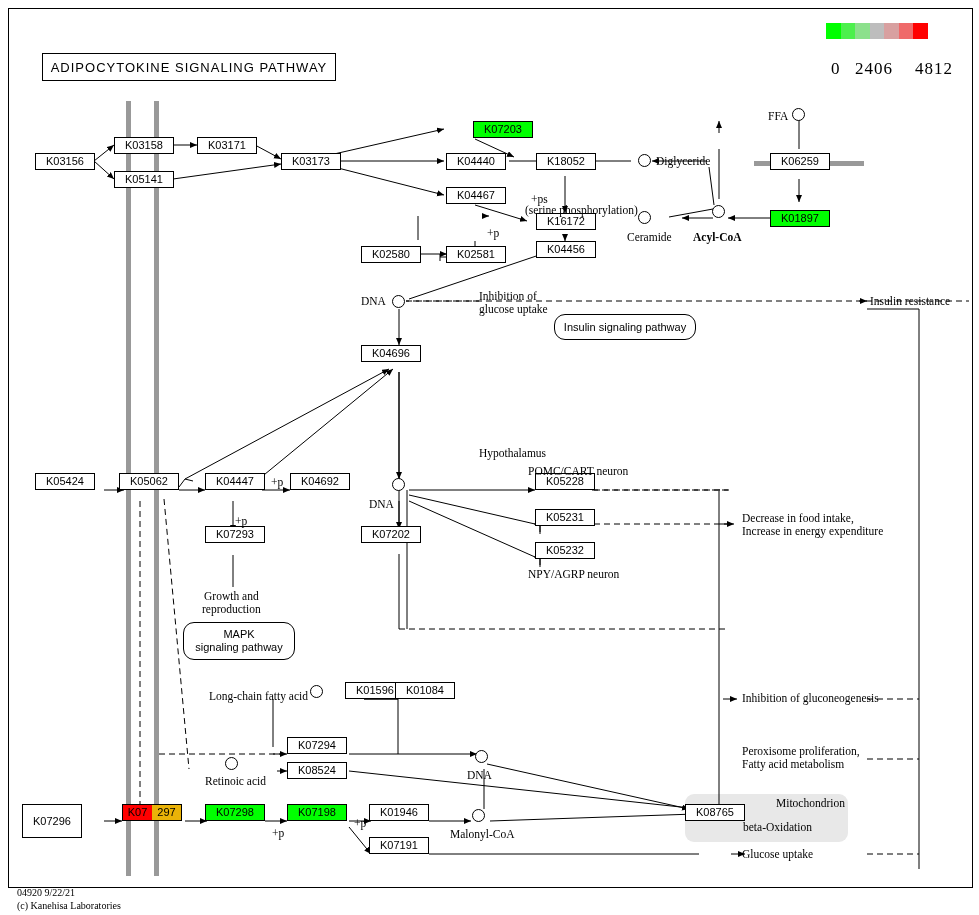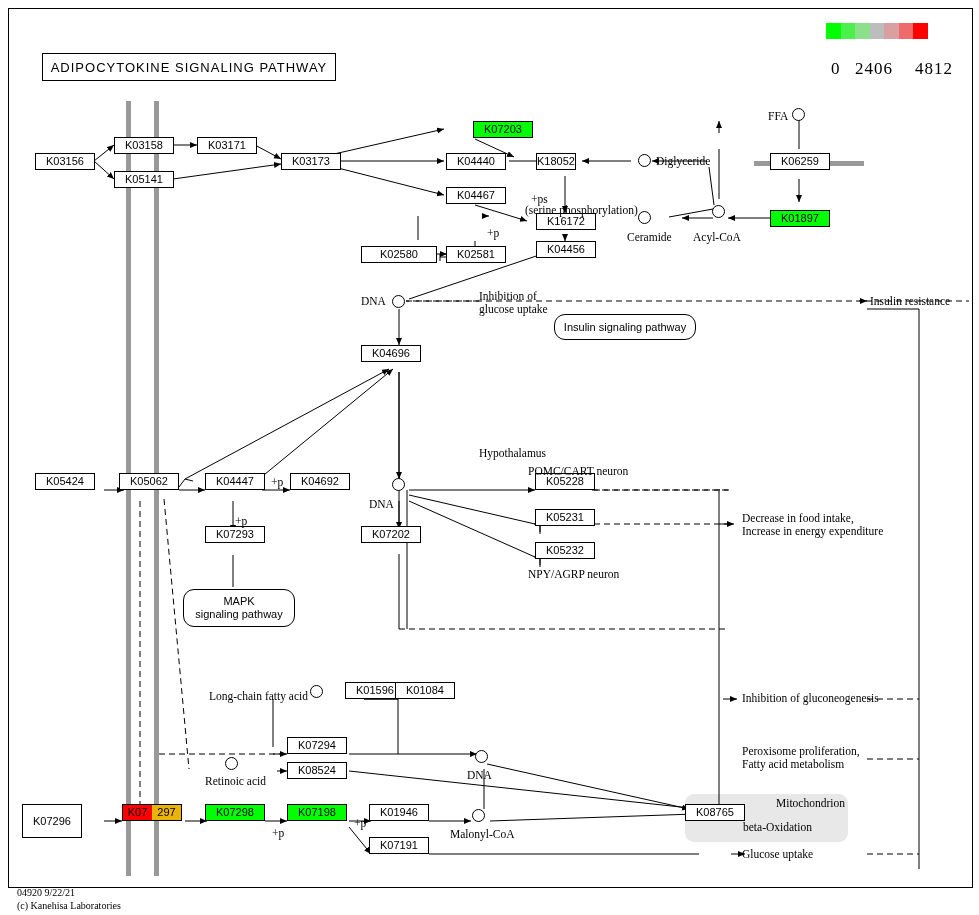--- a/index.html
+++ b/index.html
@@ -165,23 +165,23 @@
     <div class="legend-nums" style="left:906px;top:50px;">4812</div>
 
     <div class="node" style="left:26px;top:144px;width:60px;height:17px;">K03156</div>
     <div class="node" style="left:105px;top:128px;width:60px;height:17px;">K03158</div>
     <div class="node" style="left:105px;top:162px;width:60px;height:17px;">K05141</div>
     <div class="node" style="left:188px;top:128px;width:60px;height:17px;">K03171</div>
     <div class="node" style="left:272px;top:144px;width:60px;height:17px;">K03173</div>
     <div class="node green" style="left:437px;top:112px;width:60px;height:17px;margin-left:27px;">K07203</div>
     <div class="node" style="left:437px;top:144px;width:60px;height:17px;">K04440</div>
     <div class="node" style="left:437px;top:178px;width:60px;height:17px;">K04467</div>
-    <div class="node" style="left:527px;top:144px;width:40px;height:17px;">K18052</div>
+    <div class="node" style="left:527px;top:144px;width:60px;height:17px;">K18052</div>
     <div class="node" style="left:527px;top:204px;width:60px;height:17px;">K16172</div>
-    <div class="node" style="left:352px;top:237px;width:76px;height:17px;">K02580</div>
+    <div class="node" style="left:352px;top:237px;width:60px;height:17px;">K02580</div>
     <div class="node" style="left:437px;top:237px;width:60px;height:17px;">K02581</div>
     <div class="node" style="left:527px;top:232px;width:60px;height:17px;">K04456</div>
     <div class="node" style="left:761px;top:144px;width:60px;height:17px;">K06259</div>
     <div class="node green" style="left:761px;top:201px;width:60px;height:17px;">K01897</div>
     <div class="node" style="left:352px;top:336px;width:60px;height:17px;">K04696</div>
     <div class="node" style="left:26px;top:464px;width:60px;height:17px;">K05424</div>
     <div class="node" style="left:110px;top:464px;width:60px;height:17px;">K05062</div>
     <div class="node" style="left:196px;top:464px;width:60px;height:17px;">K04447</div>
     <div class="node" style="left:281px;top:464px;width:60px;height:17px;">K04692</div>
     <div class="node" style="left:196px;top:517px;width:60px;height:17px;">K07293</div>
@@ -211,21 +211,21 @@
     <div class="circ" style="left:383px;top:286px;"></div>
     <div class="circ" style="left:383px;top:469px;"></div>
     <div class="circ" style="left:301px;top:676px;"></div>
     <div class="circ" style="left:216px;top:748px;"></div>
     <div class="circ" style="left:466px;top:741px;"></div>
     <div class="circ" style="left:463px;top:800px;"></div>
 
     <div class="lbl serif" style="left:759px;top:101px;text-align:right;">FFA</div>
     <div class="lbl serif" style="left:647px;top:146px;">Diglyceride</div>
     <div class="lbl serif" style="left:618px;top:222px;">Ceramide</div>
-    <div class="lbl serif" style="left:684px;top:222px;">Acyl-CoA</div>
+    <div class="lbl serif" style="left:684px;top:222px;font-weight:bold;">Acyl-CoA</div>
     <div class="lbl serif" style="left:522px;top:184px;">+ps</div>
     <div class="lbl serif" style="left:516px;top:195px;">(serine phosphorylation)</div>
     <div class="lbl serif" style="left:478px;top:218px;">+p</div>
     <div class="lbl serif" style="left:352px;top:286px;">DNA</div>
     <div class="lbl serif" style="left:470px;top:281px;white-space:pre;">Inhibition of
 glucose uptake</div>
     <div class="lbl serif" style="left:861px;top:286px;">Insulin resistance</div>
     <div class="lbl serif" style="left:470px;top:438px;">Hypothalamus</div>
     <div class="lbl serif" style="left:519px;top:456px;">POMC/CART neuron</div>
     <div class="lbl serif" style="left:519px;top:559px;">NPY/AGRP neuron</div>
@@ -243,21 +243,21 @@
     <div class="lbl serif" style="left:733px;top:736px;white-space:pre;">Peroxisome proliferation,
 Fatty acid metabolism</div>
     <div class="lbl serif" style="left:767px;top:788px;">Mitochondrion</div>
     <div class="lbl serif" style="left:734px;top:812px;">beta-Oxidation</div>
     <div class="lbl serif" style="left:441px;top:819px;">Malonyl-CoA</div>
     <div class="lbl serif" style="left:733px;top:839px;">Glucose uptake</div>
     <div class="lbl serif" style="left:263px;top:818px;">+p</div>
     <div class="lbl serif" style="left:345px;top:808px;">+p</div>
 
     <div class="pill" style="left:545px;top:305px;width:140px;height:24px;">Insulin signaling pathway</div>
-    <div class="pill" style="left:174px;top:580px;width:110px;height:36px;white-space:pre;">MAPK
+    <div class="pill" style="left:174px;top:613px;width:110px;height:36px;white-space:pre;">MAPK
 signaling pathway</div>
 
     <div class="foot" style="left:8px;top:878px;">
       <span>04920 9/22/21</span><br>
       <span>(c) Kanehisa Laboratories</span>
     </div>
   </div>
 </div>
 
 </body></html>

